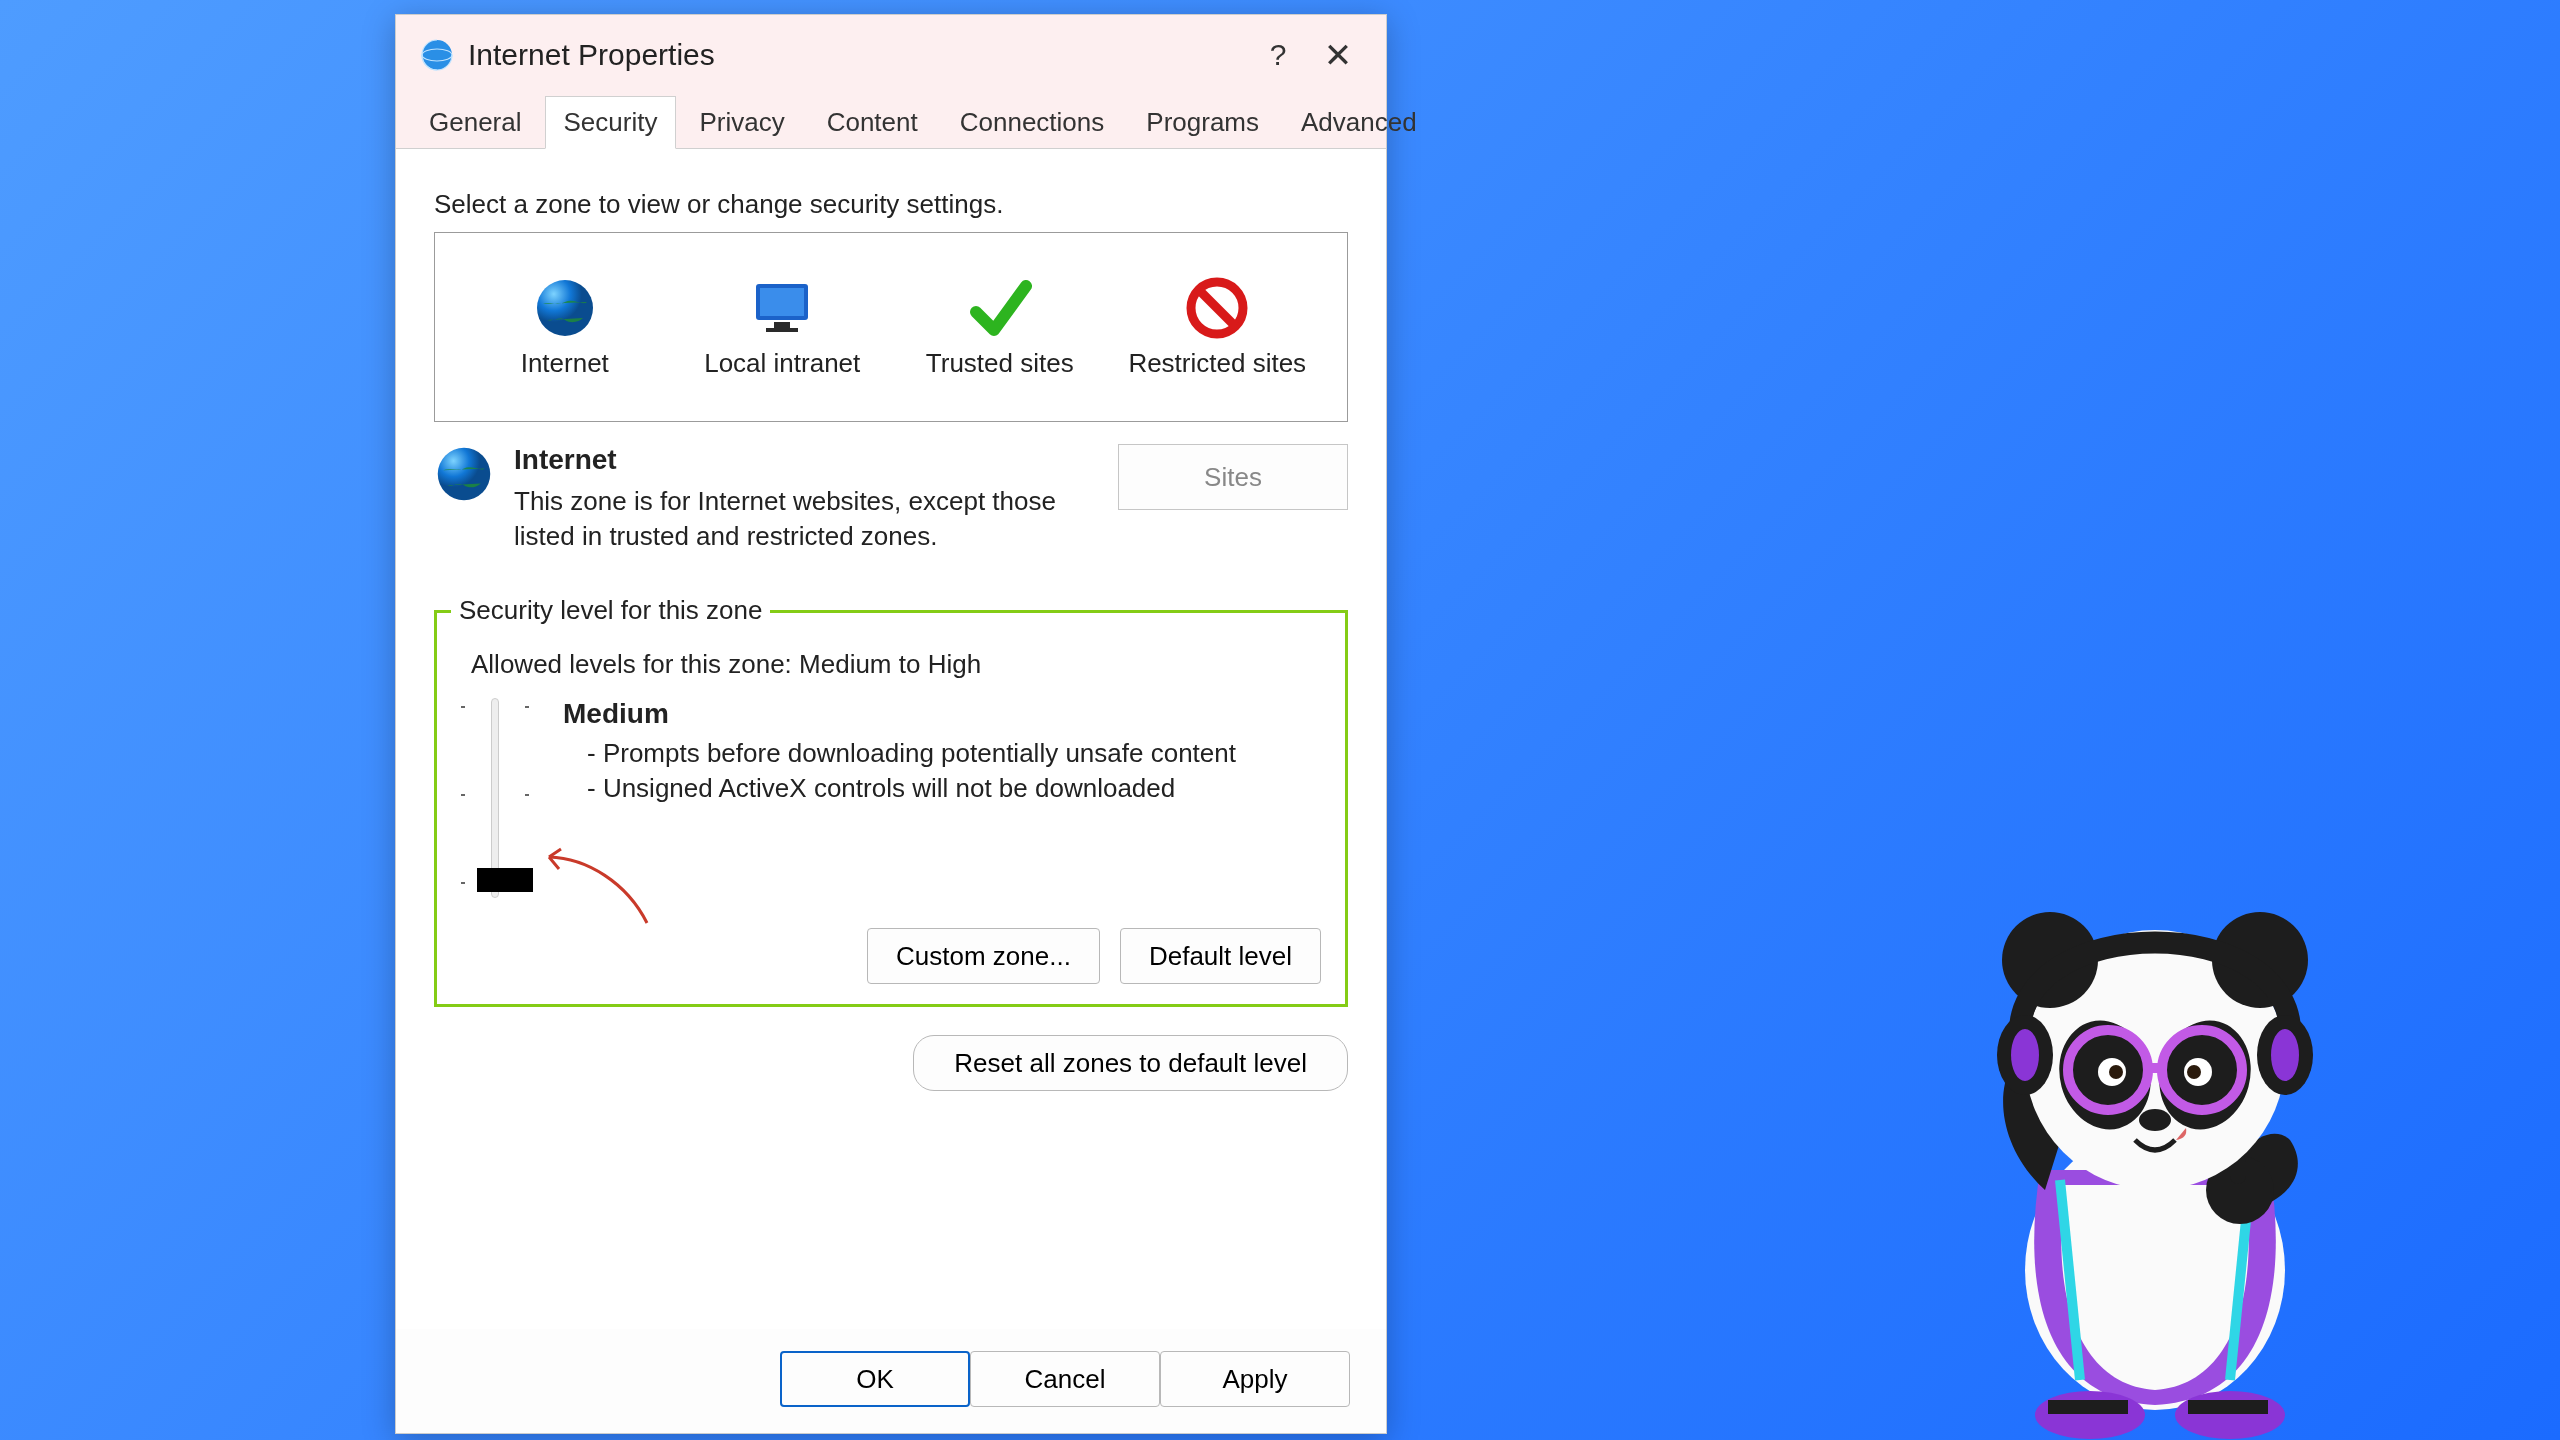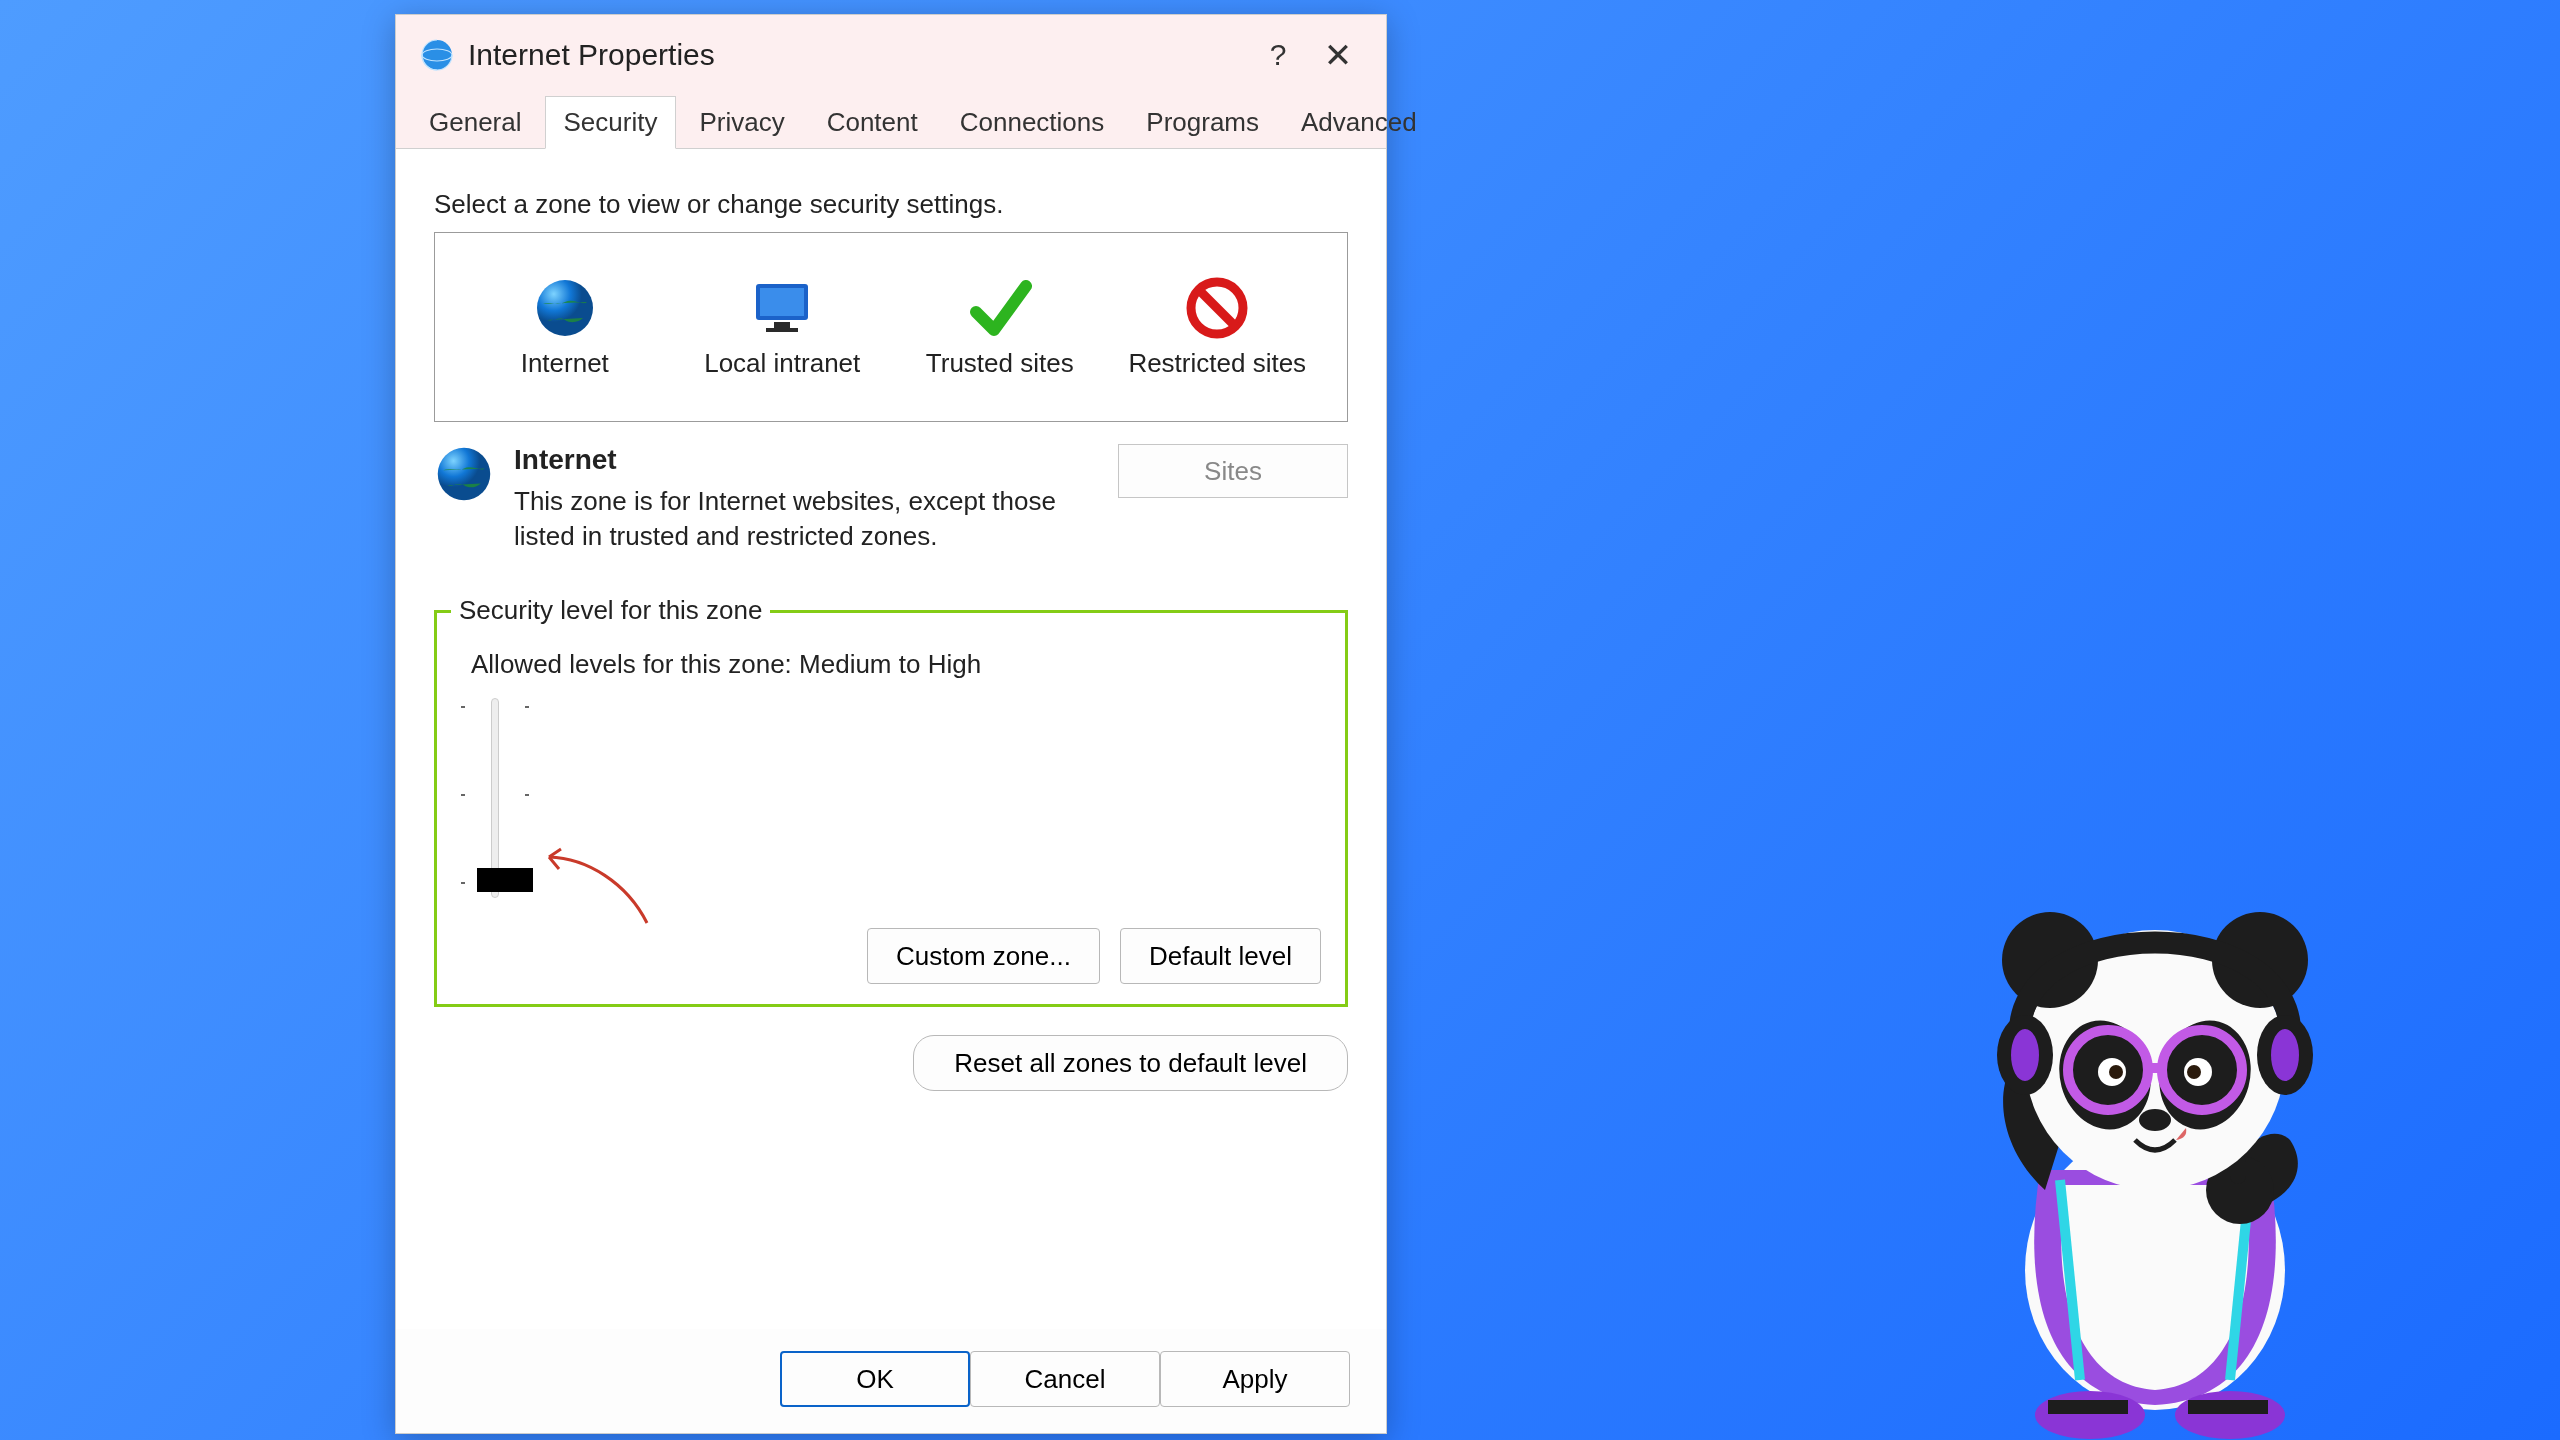--- a/index.html
+++ b/index.html
@@ -81,21 +81,21 @@
 .zone-item .zi-label { font-size: 26px; text-align: center; white-space: nowrap; }
 .zone-item.selected .zi-label { background: rgba(0,0,0,0); }
 .zone-item .zi-icon { width: 64px; height: 64px; }
 .zone-desc-row { display: flex; margin-top: 22px; gap: 20px; }
 .zone-desc-icon { width: 60px; height: 60px; flex-shrink: 0; }
 .zone-desc-text { flex: 1; padding-right: 20px; }
 .zone-desc-text .zname { font-weight: bold; font-size: 28px; margin-bottom: 8px; }
 .zone-desc-text .zdesc { font-size: 26px; line-height: 1.35; }
 .sites-btn {
   width: 230px;
-  height: 54px;
+  height: 66px;
   border: 1px solid #c6c6c6;
   background: #fdfdfd;
   font-size: 26px;
   color: #888;
 }
 .groupbox {
   border: 3px solid #84cc16;
   margin-top: 56px;
   padding: 36px 24px 20px 24px;
   position: relative;
@@ -275,20 +275,25 @@
         <div class="slider">
           <div class="track"></div>
           <div class="tick l" style="top:8px"></div>
             <div class="tick r" style="top:8px"></div>
           <div class="tick l" style="top:96px"></div>
             <div class="tick r" style="top:96px"></div>
           <div class="tick l" style="top:184px"></div>
             <div class="tick r" style="top:184px"></div>
           <div class="thumb" style="top:170px"></div>
         </div>
+        <div class="level-text">
+          <div class="lvl-name">Medium</div>
+          <div class="lvl-bullet">- Prompts before downloading potentially unsafe content</div>
+          <div class="lvl-bullet">- Unsigned ActiveX controls will not be downloaded</div>
+        </div>
       </div>
 
       <svg class="arrow" style="left:100px; top:230px;" width="120" height="90" viewBox="0 0 120 90">
         <path d="M110 80 C 90 40, 50 15, 12 14" fill="none" stroke="#c93a2a" stroke-width="3"></path>
         <path d="M12 14 l12 -8 M12 14 l10 12" fill="none" stroke="#c93a2a" stroke-width="3"></path>
       </svg>
 
       <div class="level-buttons">
         <button class="btn">Custom zone...</button>
         <button class="btn">Default level</button>

